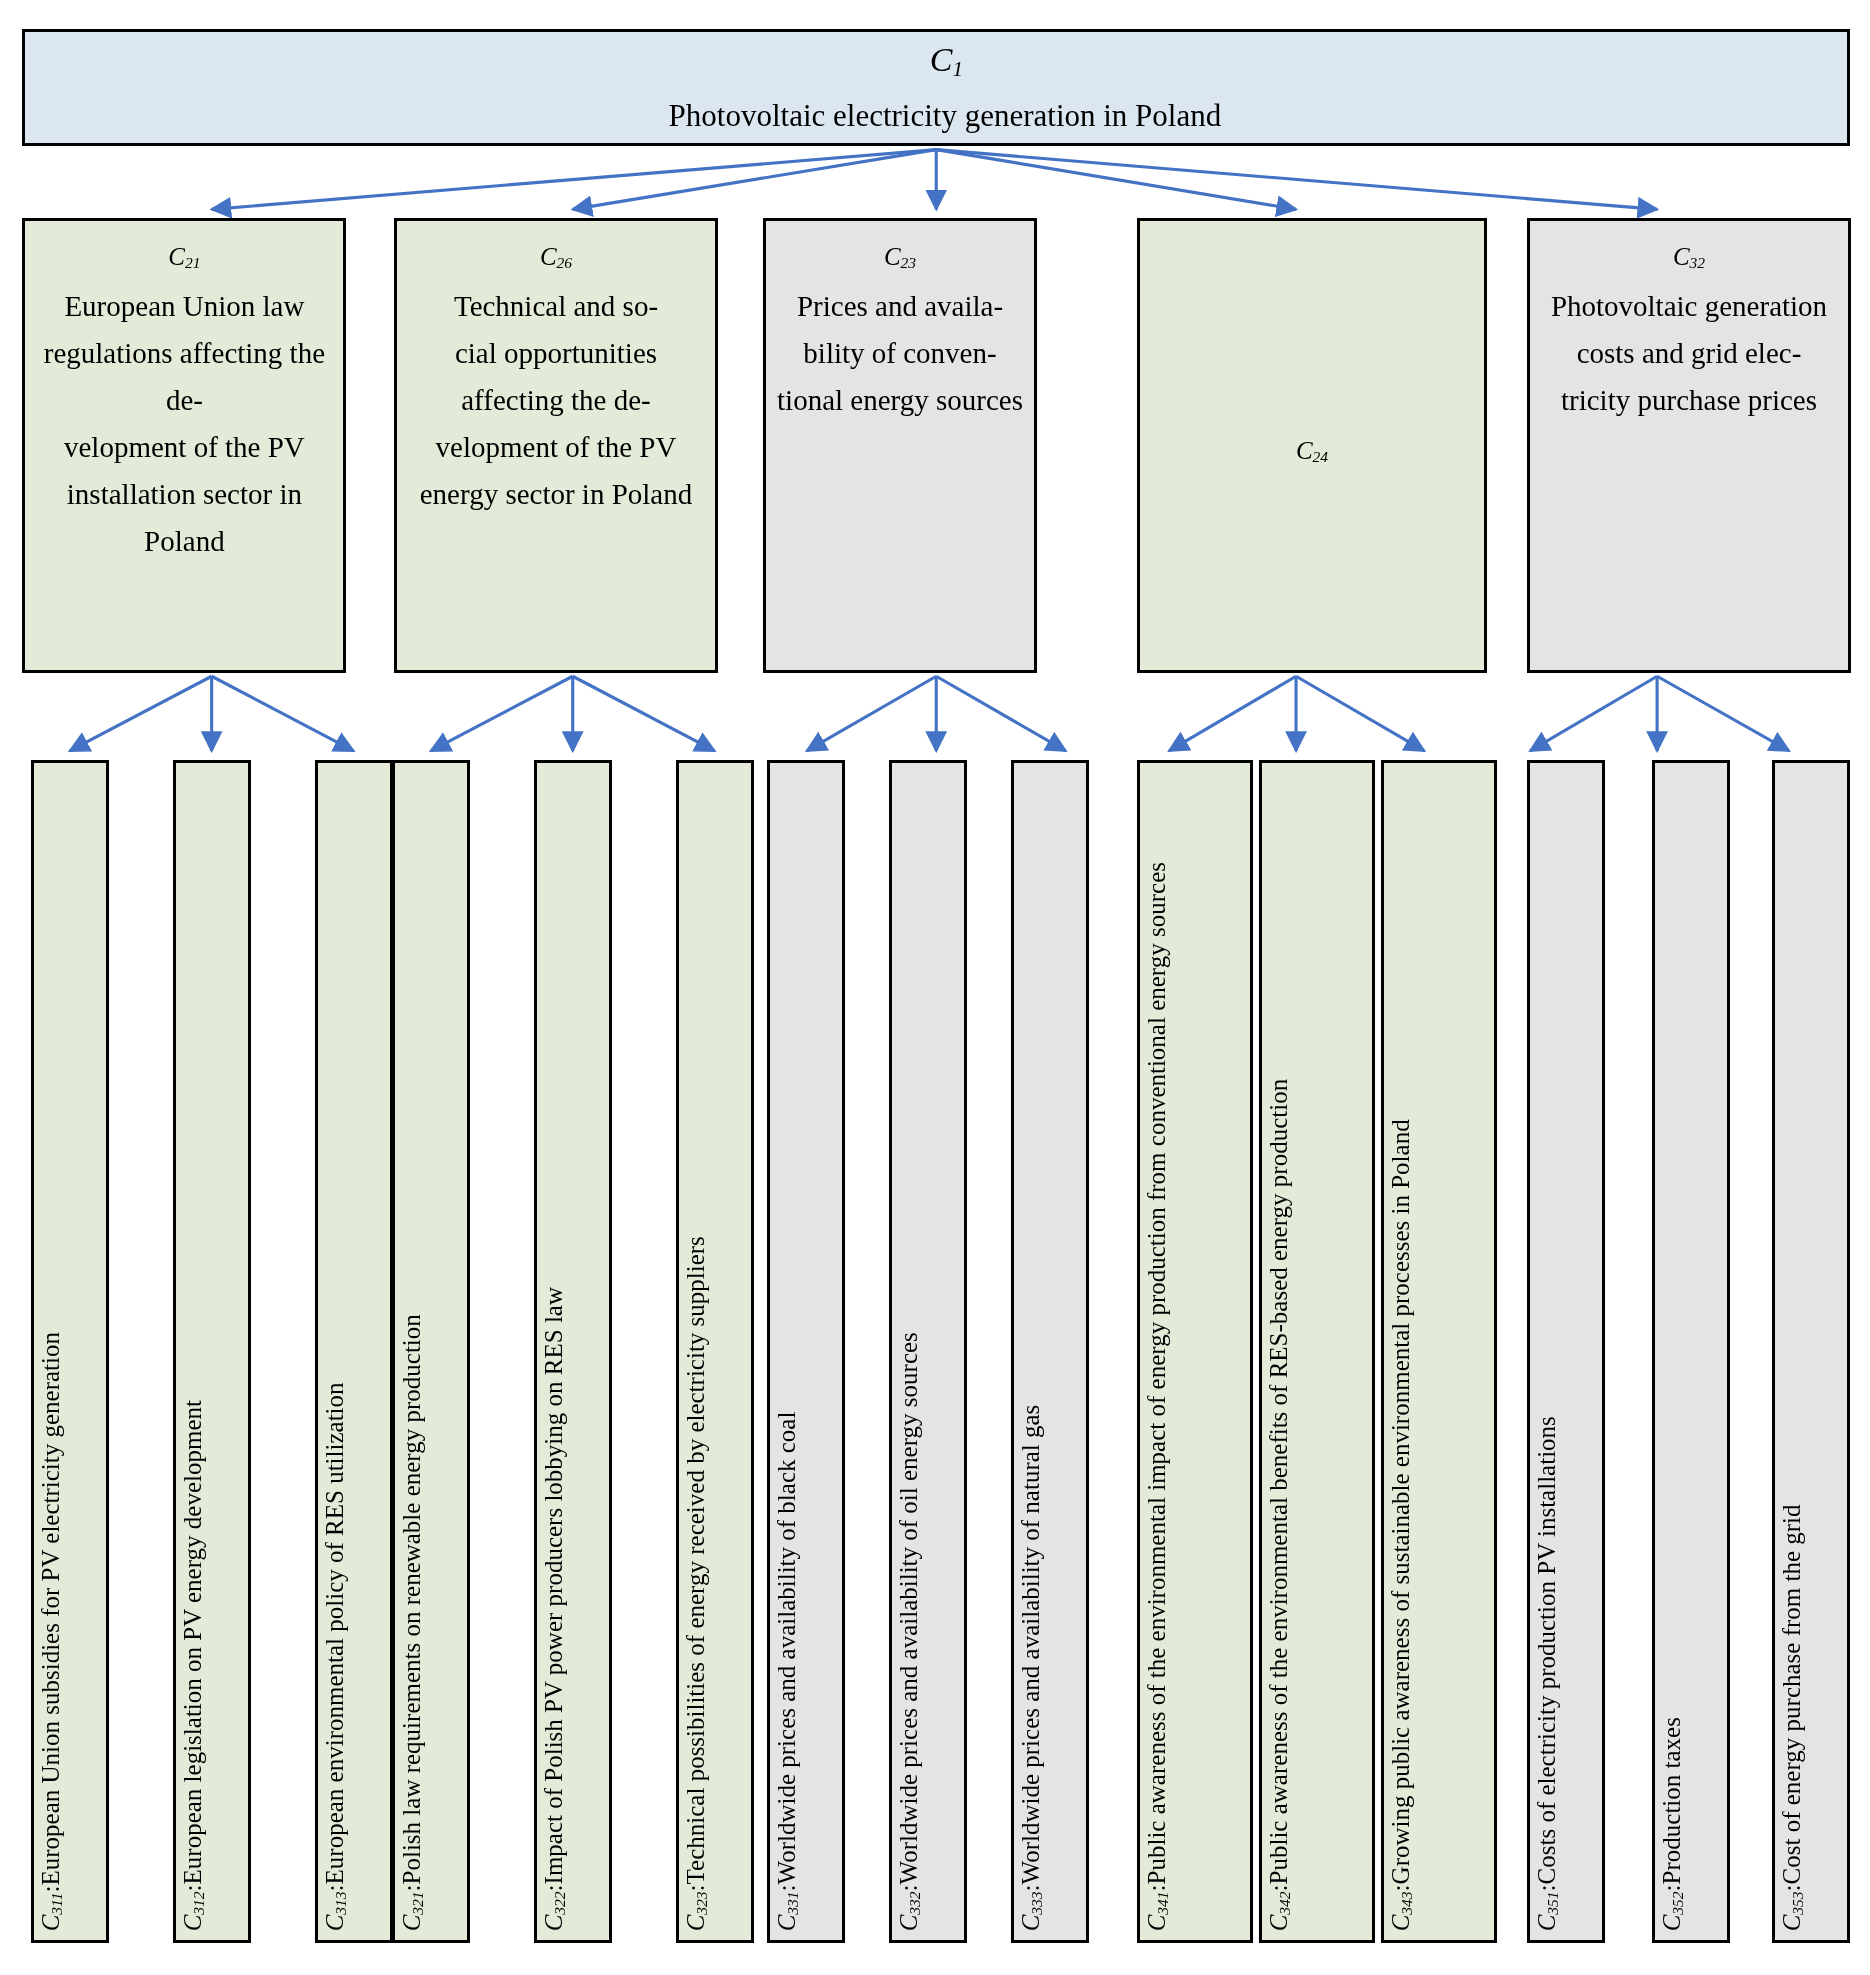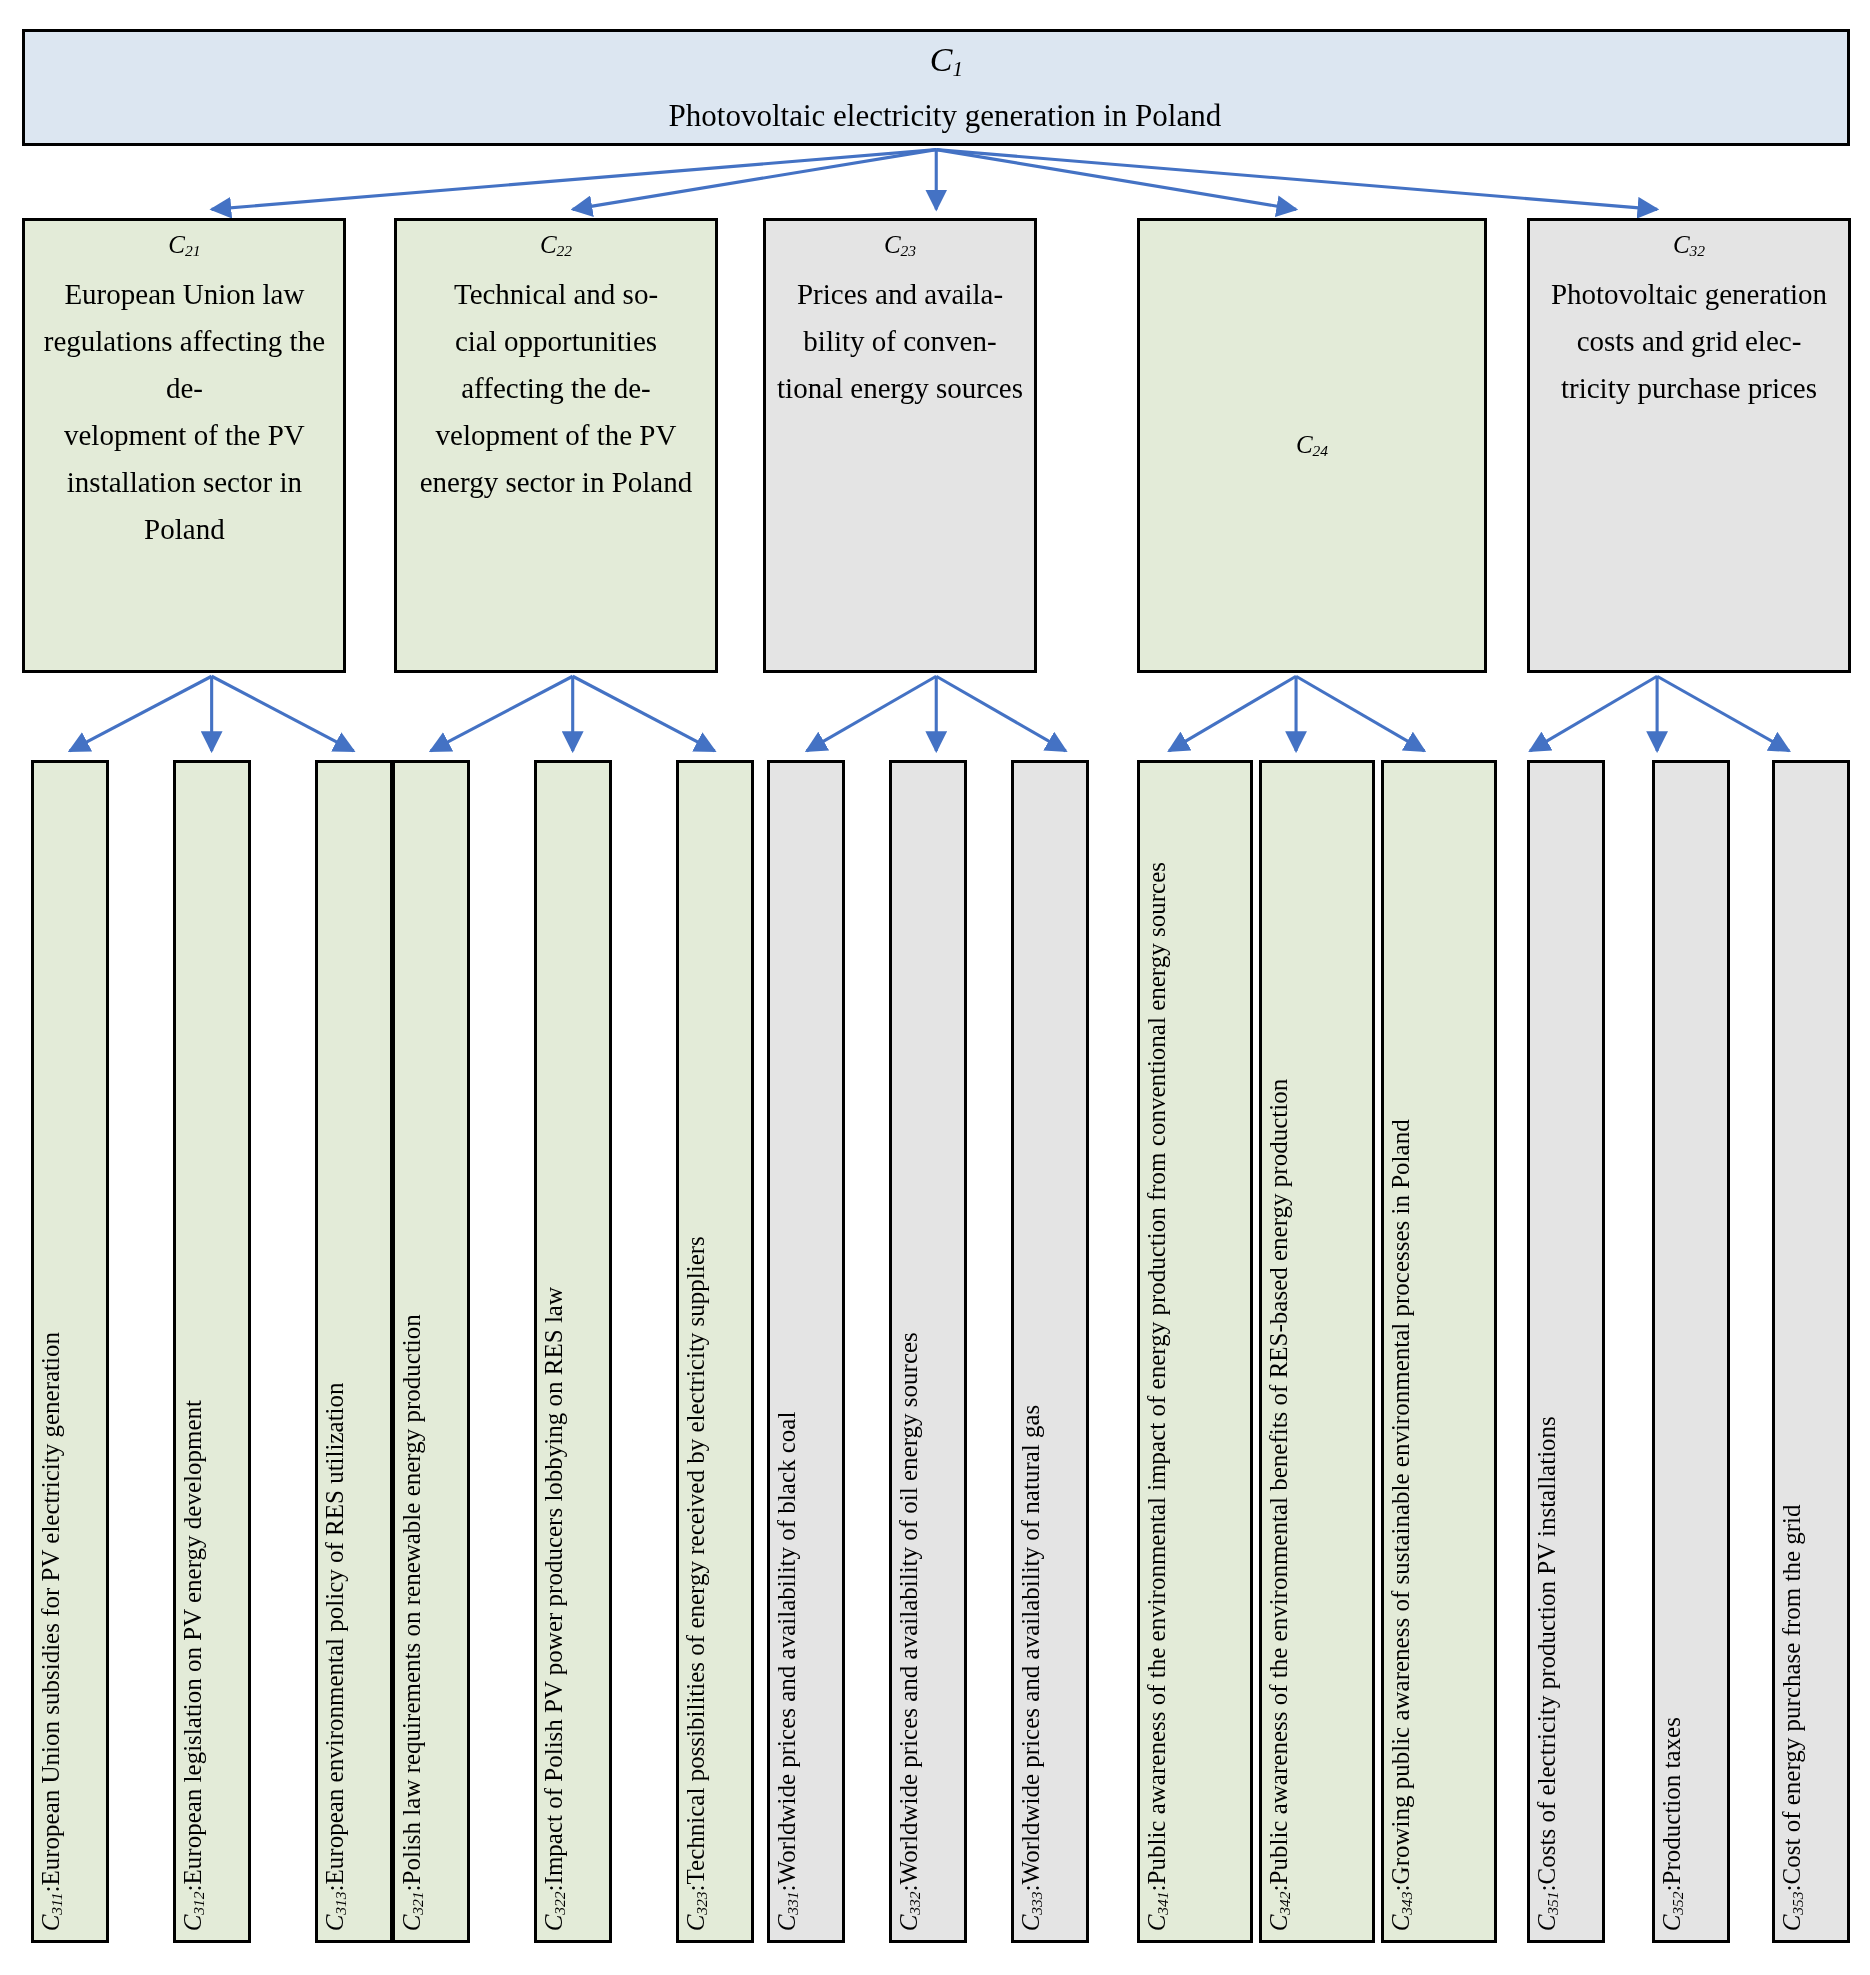--- a/index.html
+++ b/index.html
@@ -51,21 +51,21 @@
     font-size: 31px;
     line-height: 1.2;
     margin-top: 16px;
     margin-left: 17px;
   }
 
   
   .l2 {
     top: 218px;
     height: 455px;
-    padding: 9px 10px 0 10px;
+    padding: 21px 10px 0 10px;
     display: flex;
     flex-direction: column;
     align-items: center;
   }
   .l2 .code {
     font-size: 25px;
     font-style: italic;
     line-height: 1.2;
     margin-bottom: 10px;
   }
@@ -163,21 +163,21 @@
 
   <div class="box green l2" style="left:22.4px;  width:324px;">
     <div class="code">
       <span>C</span><span class="sub">21</span>
     </div>
     <div class="title">European Union law regulations affecting the de-<br>velopment of the PV installation sector in Poland</div>
   </div>
 
   <div class="box green l2" style="left:394px; width:324px;">
     <div class="code">
-      <span>C</span><span class="sub">22</span>
+      <span>C</span><span class="sub">26</span>
     </div>
     <div class="title">Technical and so-<br>cial opportunities affecting the de-<br>velopment of the PV energy sector in Poland</div>
   </div>
 
   <div class="box gray l2" style="left:763px; width:274px;">
     <div class="code">
       <span>C</span><span class="sub">23</span>
     </div>
     <div class="title">Prices and availa-<br>bility of conven-<br>tional energy sources</div>
   </div>

